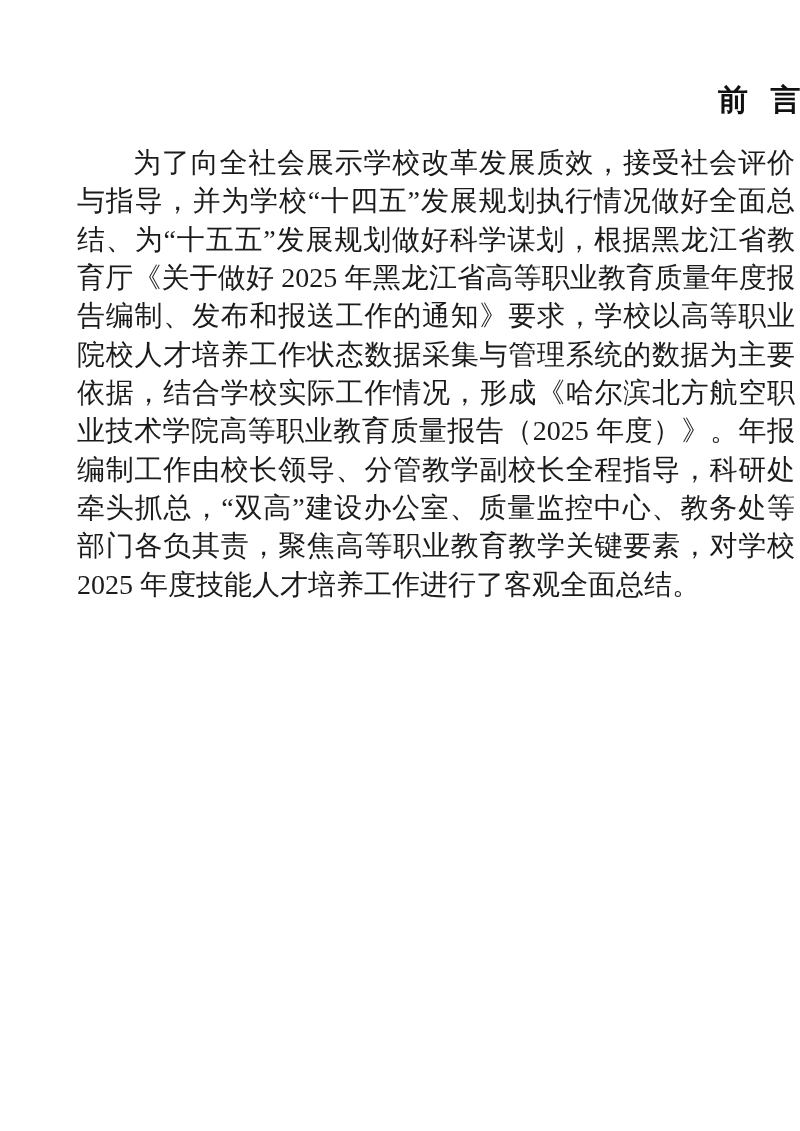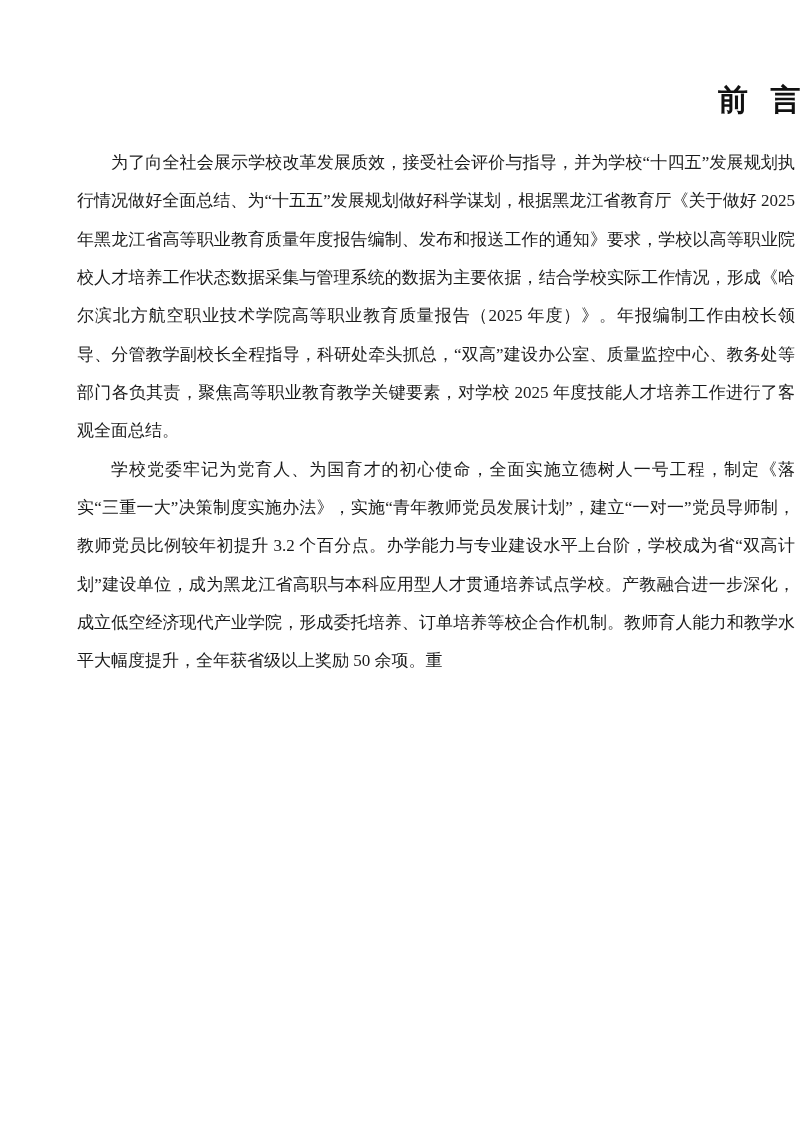--- a/index.html
+++ b/index.html
@@ -33,31 +33,30 @@
   }
   .doc-body {
     position: absolute;
     top: 144px;
     left: 77px;
     width: 718px;
   }
   .doc-body p {
     margin: 0;
     padding: 0;
-    font-size: 17px;
+    font-size: 28px;
     line-height: 38.35px;
     text-align: justify;
     text-justify: inter-character;
     text-indent: 2em;
     word-break: break-all;
     color: #1b1b1b;
   }
 </style>
 </head>
 <body>
 
 <div class="page">
   <h1 class="doc-title">前 言</h1>
   <div class="doc-body">
     <p>为了向全社会展示学校改革发展质效，接受社会评价与指导，并为学校“十四五”发展规划执行情况做好全面总结、为“十五五”发展规划做好科学谋划，根据黑龙江省教育厅《关于做好 2025 年黑龙江省高等职业教育质量年度报告编制、发布和报送工作的通知》要求，学校以高等职业院校人才培养工作状态数据采集与管理系统的数据为主要依据，结合学校实际工作情况，形成《哈尔滨北方航空职业技术学院高等职业教育质量报告（2025 年度）》。年报编制工作由校长领导、分管教学副校长全程指导，科研处牵头抓总，“双高”建设办公室、质量监控中心、教务处等部门各负其责，聚焦高等职业教育教学关键要素，对学校 2025 年度技能人才培养工作进行了客观全面总结。</p>
-    <p>学校党委牢记为党育人、为国育才的初心使命，全面实施立德树人一号工程，制定《落实“三重一大”决策制度实施办法》，实施“青年教师党员发展计划”，建立“一对一”党员导师制，教师党员比例较年初提升 3.2 个百分点。办学能力与专业建设水平上台阶，学校成为省“双高计划”建设单位，成为黑龙江省高职与本科应用型人才贯通培养试点学校。产教融合进一步深化，成立低空经济现代产业学院，形成委托培养、订单培养等校企合作机制。教师育人能力和教学水平大幅度提升，全年获省级以上奖励 50 余项。重</p>
   </div>
 </div>
 
 </body></html>

